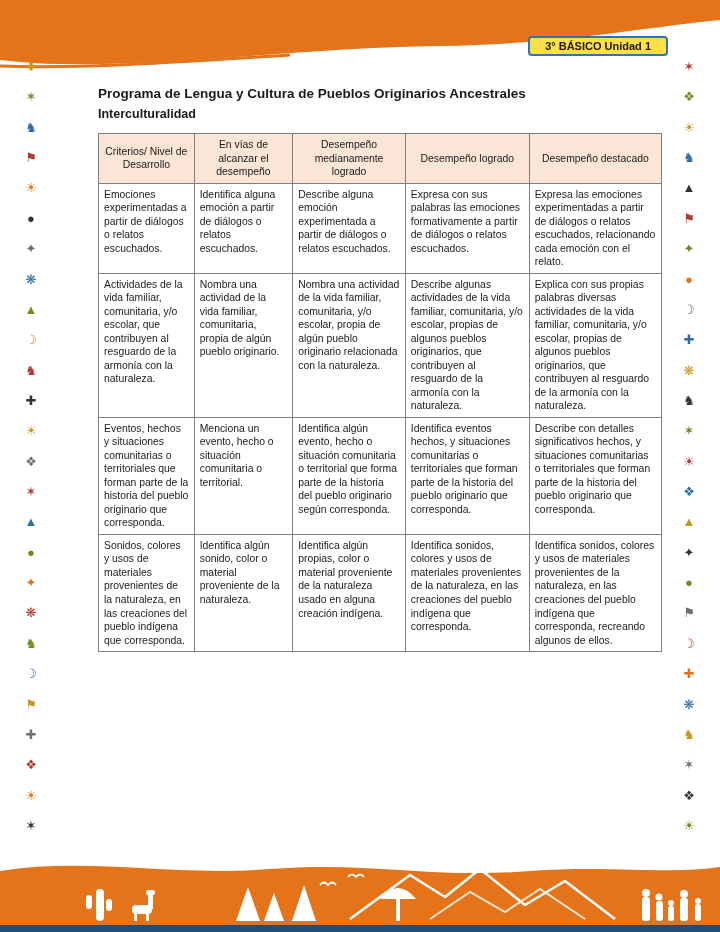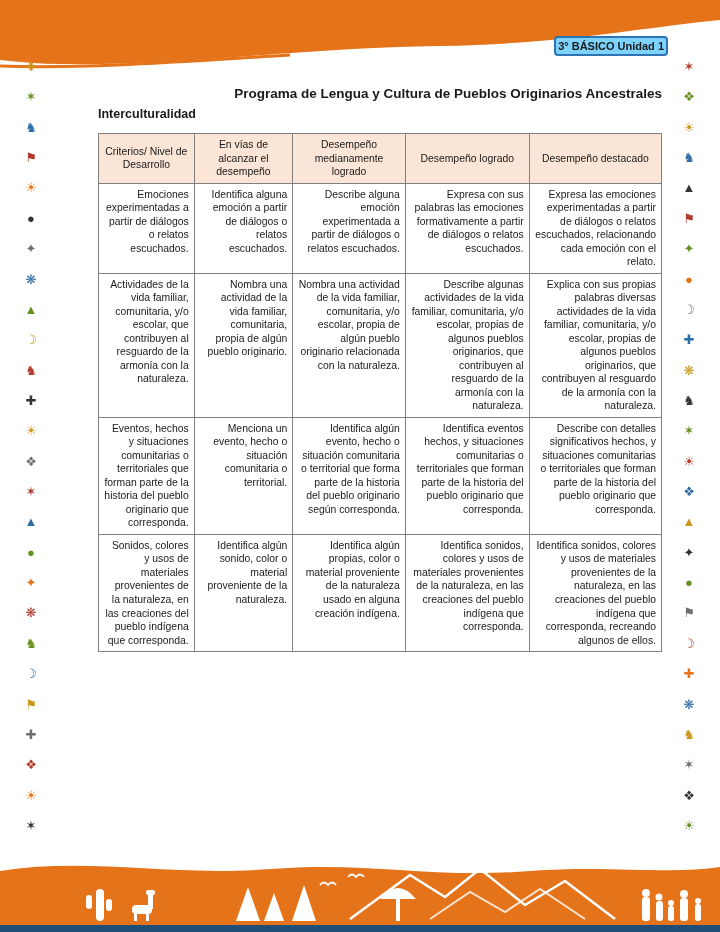--- a/index.html
+++ b/index.html
@@ -4,44 +4,44 @@
 <style>
   html,body{margin:0;padding:0;background:#fff;}
   body{width:720px;height:932px;position:relative;overflow:hidden;
        font-family:"Liberation Sans",sans-serif;color:#1a1a1a;}
   .page{position:absolute;inset:0;background:#fff;}
 
   
   .top-band{position:absolute;top:0;left:0;width:720px;height:72px;z-index:1;}
 
   
-  .badge{position:absolute;top:36px;right:52px;z-index:5;background:#7dd3fc;
-         border:2px solid #2E74B5;border-radius:4px;padding:2px 2px;
+  .badge{position:absolute;top:36px;right:52px;z-index:5;background:#fde047;
+         border:2px solid #2E74B5;border-radius:4px;padding:2px 15px;
          font-size:11px;font-weight:bold;white-space:nowrap;}
 
   
   .side-strip{position:absolute;top:60px;bottom:100px;width:30px;z-index:2;
               display:flex;flex-direction:column;justify-content:space-between;
               align-items:center;}
   .side-strip.left{left:16px;}
   .side-strip.right{right:16px;}
   .picto{font-size:13px;line-height:1;display:block;}
 
   
   .content{position:absolute;left:98px;top:76px;width:564px;z-index:3;}
-  .program-title{font-size:13.5px;font-weight:bold;text-align:right;margin:10px 0 4px;}
+  .program-title{font-size:13.5px;font-weight:bold;text-align:left;margin:10px 0 4px;}
   .subtitle{font-size:12.5px;font-weight:bold;text-align:left;margin:6px 0 12px;}
   .banner{background:var(--banner_blue,#3D7CC9);border:1px solid #BDD6EE;color:#fff;
           text-align:center;font-family:"Liberation Serif",serif;font-weight:bold;
           font-size:16.5px;letter-spacing:.5px;padding:6px 0;margin:0 0 18px;}
   .intro{font-size:11.6px;line-height:1.38;text-align:justify;margin:0 0 9px;}
 
   table{width:100%;border-collapse:collapse;table-layout:fixed;}
   th,td{border:1px solid #7F7F7F;padding:4px 5px;font-size:10.4px;line-height:1.3;
-        vertical-align:top;text-align:right;word-wrap:break-word;}
+        vertical-align:top;text-align:left;word-wrap:break-word;}
   th{background:var(--peach,#FBE5D6);font-weight:normal;text-align:center;
      vertical-align:middle;}
 
   
   .footer{position:absolute;left:0;bottom:7px;width:720px;height:88px;z-index:1;}
   .bottom-bar{position:absolute;left:0;bottom:0;width:720px;height:7px;
               background:var(--bar_blue,#1F4E79);z-index:1;}
 </style>
 </head>
 <body>

